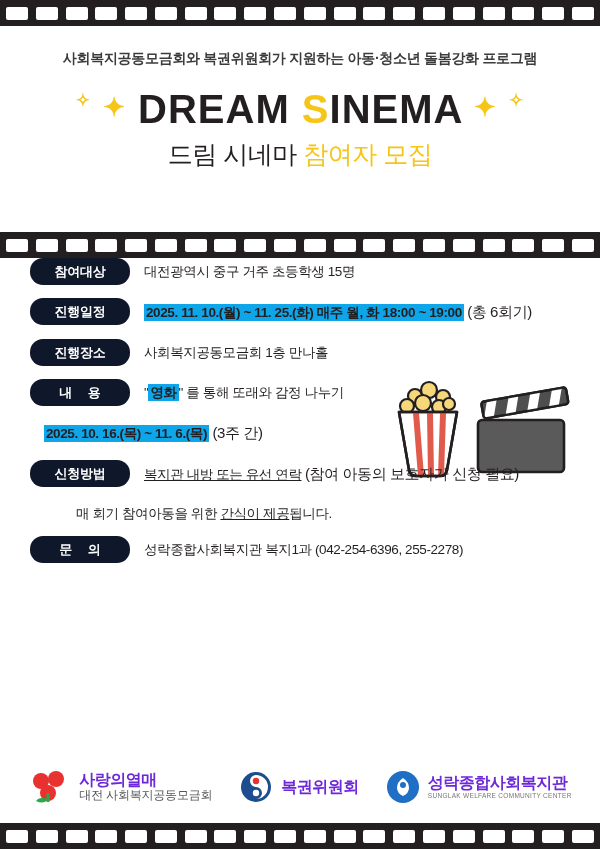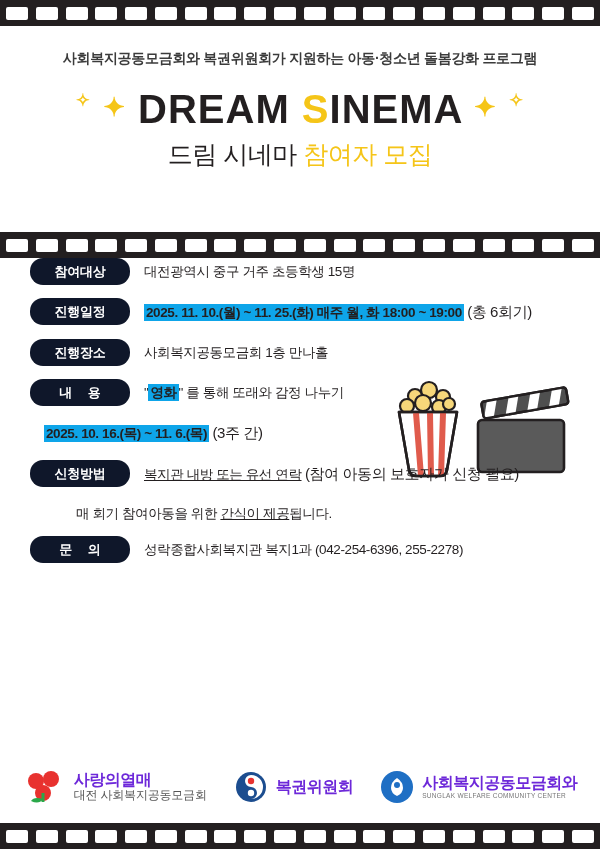--- a/index.html
+++ b/index.html
@@ -342,21 +342,21 @@
     </div>
   </div>
 
   <div class="logo">
     <svg width="36" height="36" viewBox="0 0 36 36">
       <circle cx="18" cy="18" r="16" fill="#1f6fc4"></circle>
       <path d="M18 9 q6 4 6 10 q0 5 -6 8 q-6 -3 -6 -8 q0 -6 6 -10z" fill="#ffffff"></path>
       <circle cx="18" cy="16" r="3" fill="#1f6fc4"></circle>
     </svg>
     <div class="logo-text">
-      <div class="logo-main">사회복지공동모금회와</div>
+      <div class="logo-main">성락종합사회복지관</div>
       <div class="logo-sub2">SUNGLAK WELFARE COMMUNITY CENTER</div>
     </div>
   </div>
 
 </div>
 
 <div class="bottom-bar">
   <div class="film-hole"></div>
   <div class="film-hole"></div>
   <div class="film-hole"></div>

